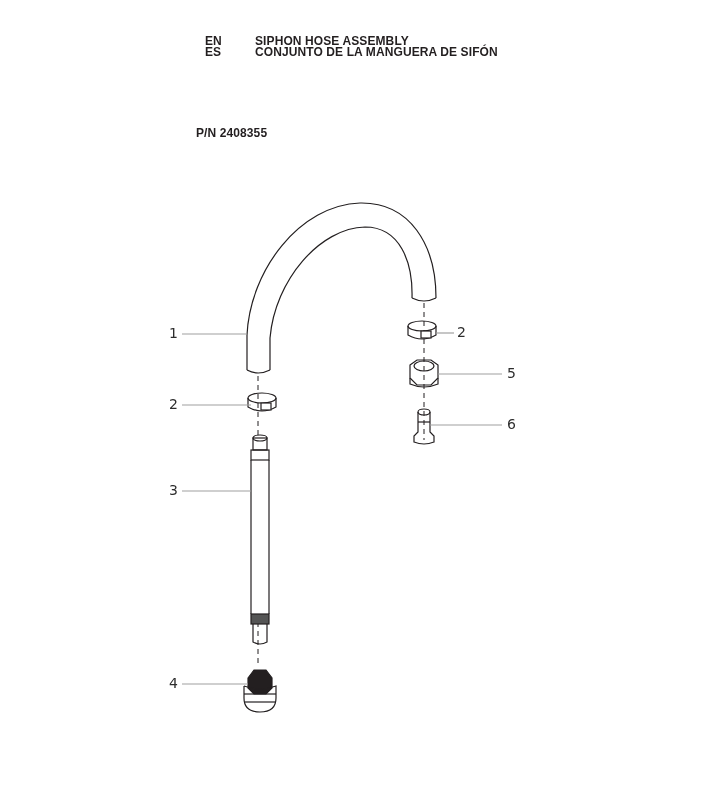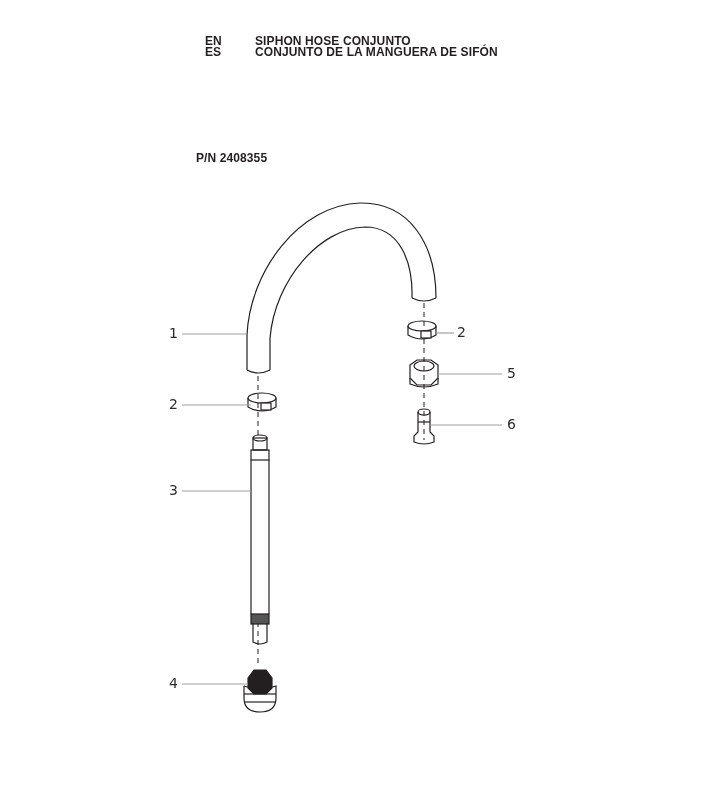--- a/index.html
+++ b/index.html
@@ -2,29 +2,29 @@
 <html><head>
   <meta charset="utf-8">
   <style>
     html, body { margin: 0; padding: 0; background: #ffffff; }
     body { width: 727px; height: 806px; position: relative; overflow: hidden; font-family: "Liberation Sans", "DejaVu Sans", sans-serif; color: #231f20; }
     .hdr { position: absolute; font-weight: bold; font-size: 12px; letter-spacing: 0.1px; white-space: nowrap; }
     .lang { left: 205px; }
     .ttl { left: 255px; }
     .row-en { top: 34px; }
     .row-es { top: 45px; }
-    .pn { left: 196px; top: 126px; margin-top: 25px; }
+    .pn { left: 196px; top: 126px; }
     svg.diagram { position: absolute; left: 0; top: 0; }
     .callout { position: absolute; font-size: 14px; color: #2d2d2d; font-family: "DejaVu Sans", sans-serif; }
   </style>
 </head>
 <body>
 
 <div class="hdr lang row-en">EN</div>
-<div class="hdr ttl row-en">SIPHON HOSE CONJUNTO</div>
+<div class="hdr ttl row-en">SIPHON HOSE ASSEMBLY</div>
 <div class="hdr lang row-es">ES</div>
 <div class="hdr ttl row-es">CONJUNTO DE LA MANGUERA DE SIFÓN</div>
 <div class="hdr pn">P/N 2408355</div>
 
 <svg class="diagram" width="727" height="806" viewBox="0 0 727 806">
   <g fill="none" stroke="#231f20" stroke-width="1.2">
 
     <g>
       <path d="M247,370 L247,335 C250,270 300,205 360,203 C410,202 436,245 436,298"></path>
       <path d="M270,370 L270,338 C275,280 320,228 365,227 C400,227 413,262 412,298"></path>

